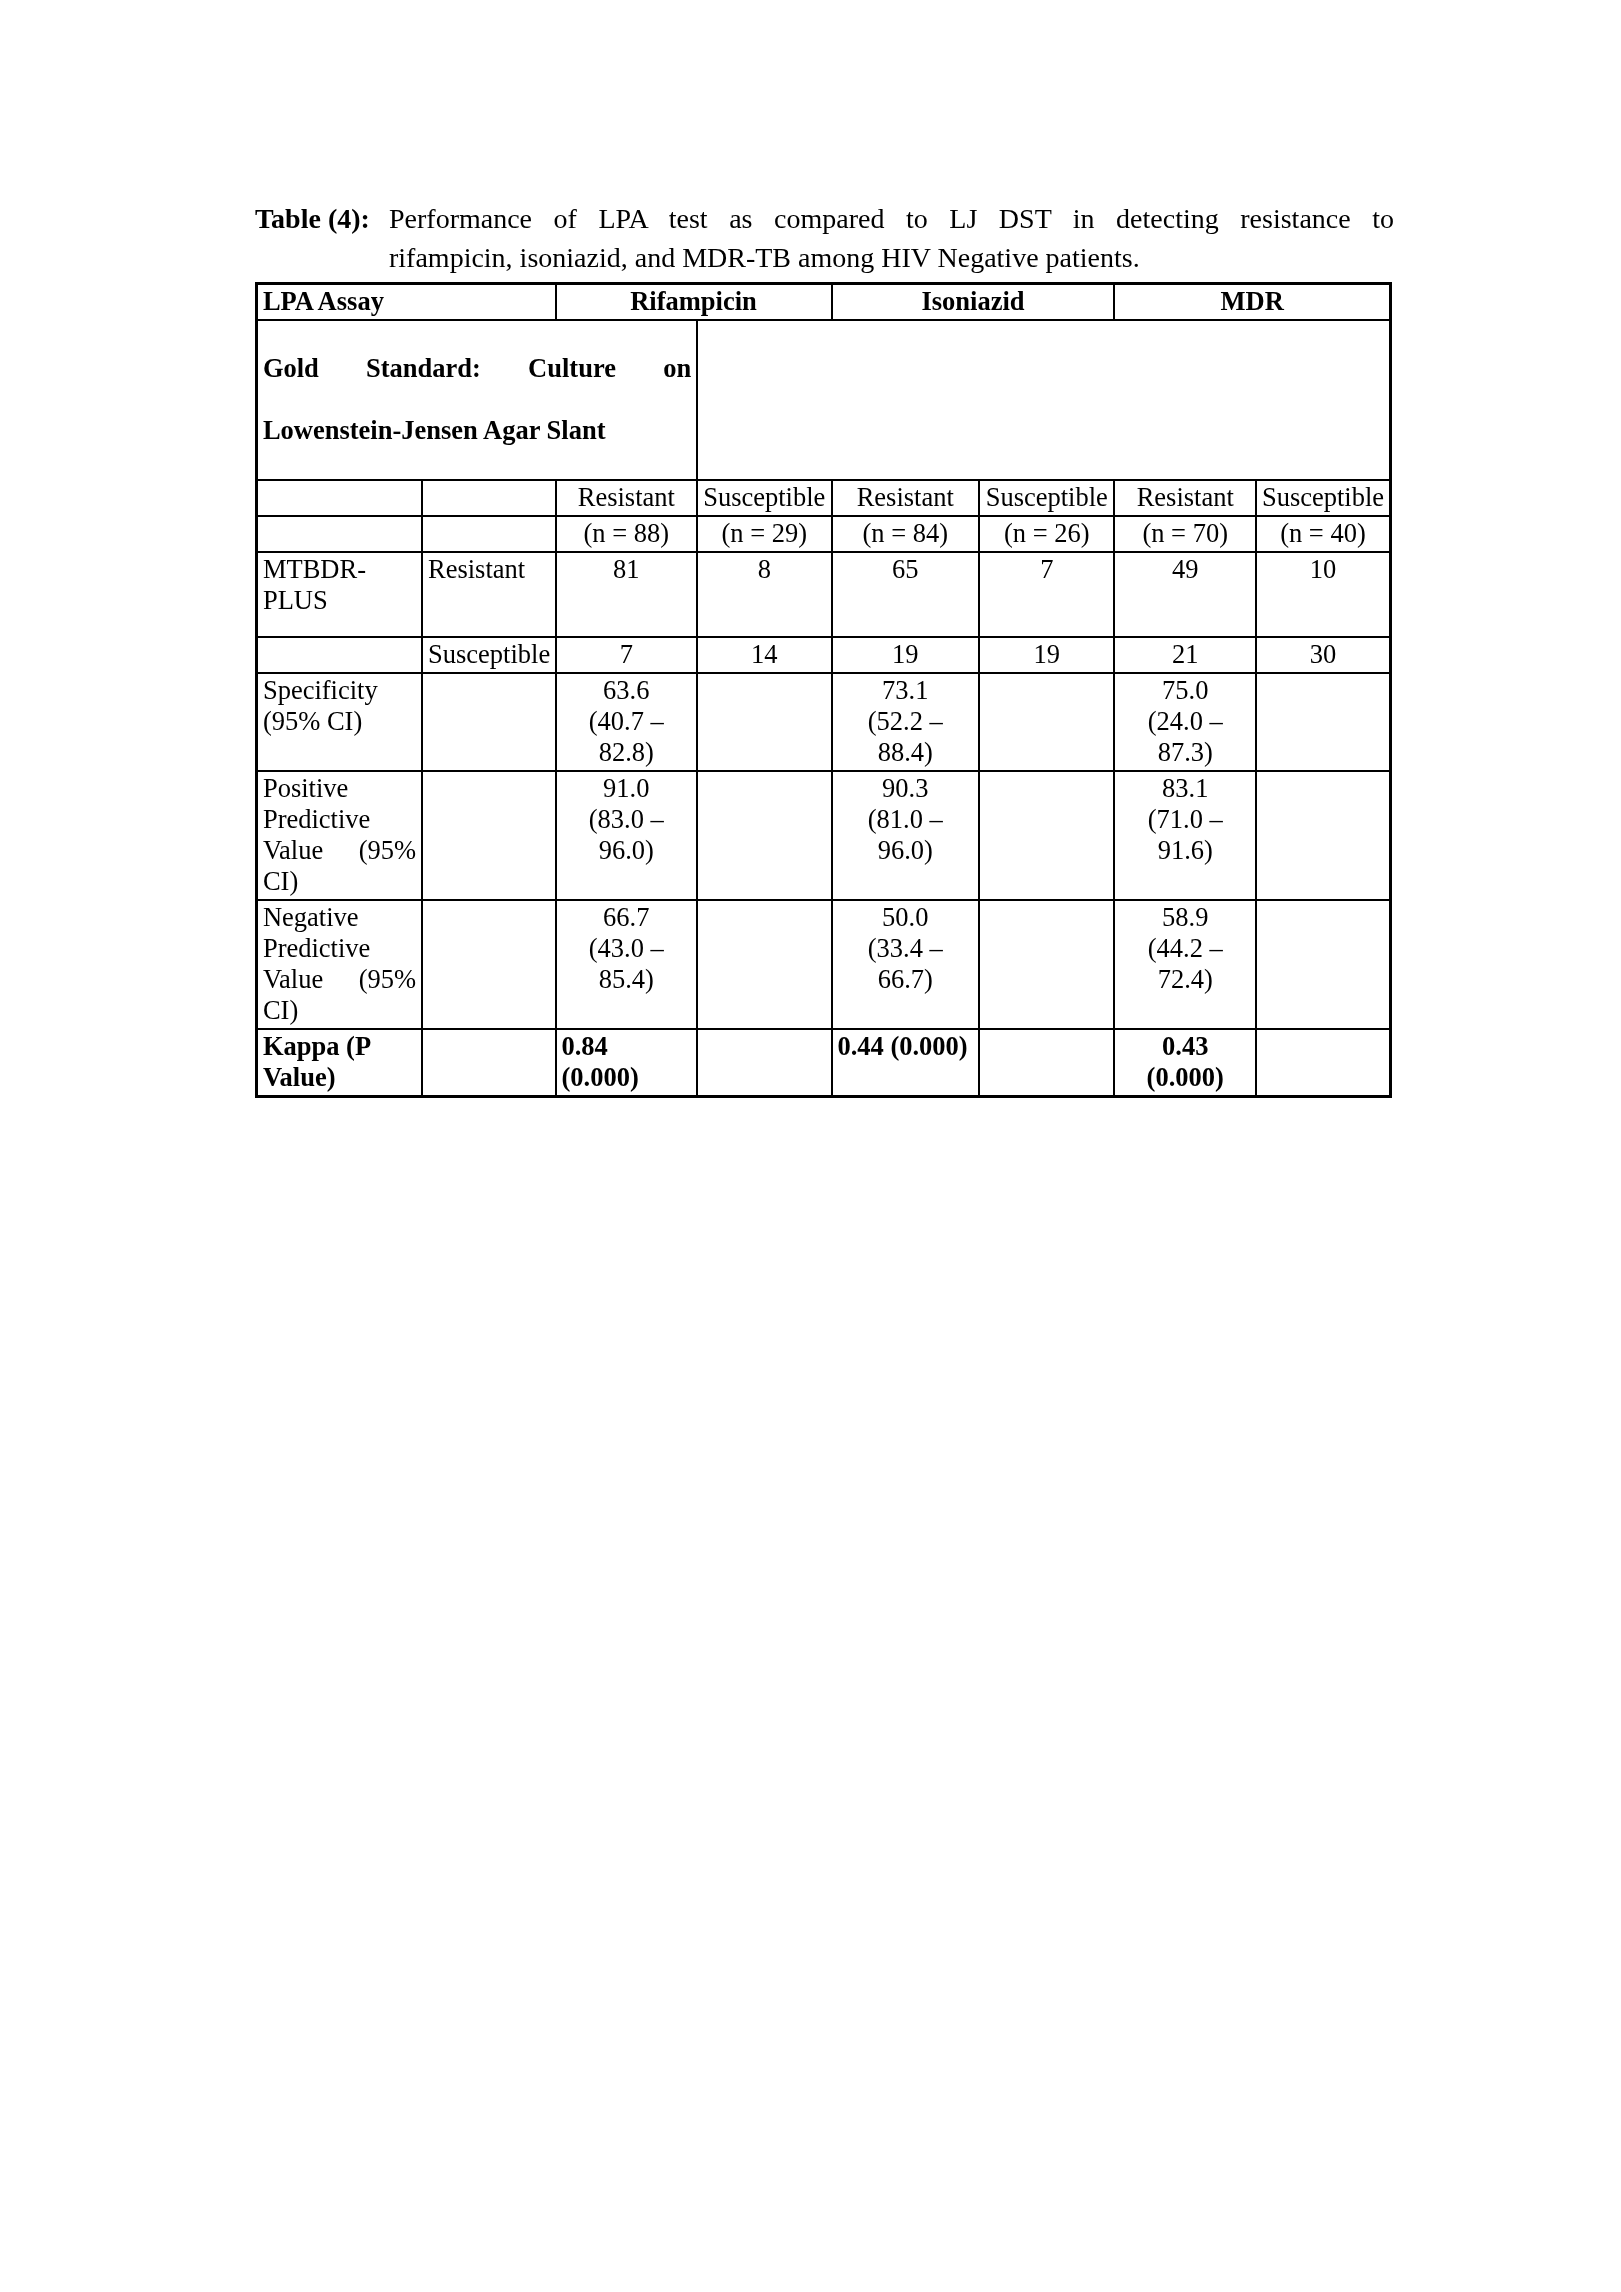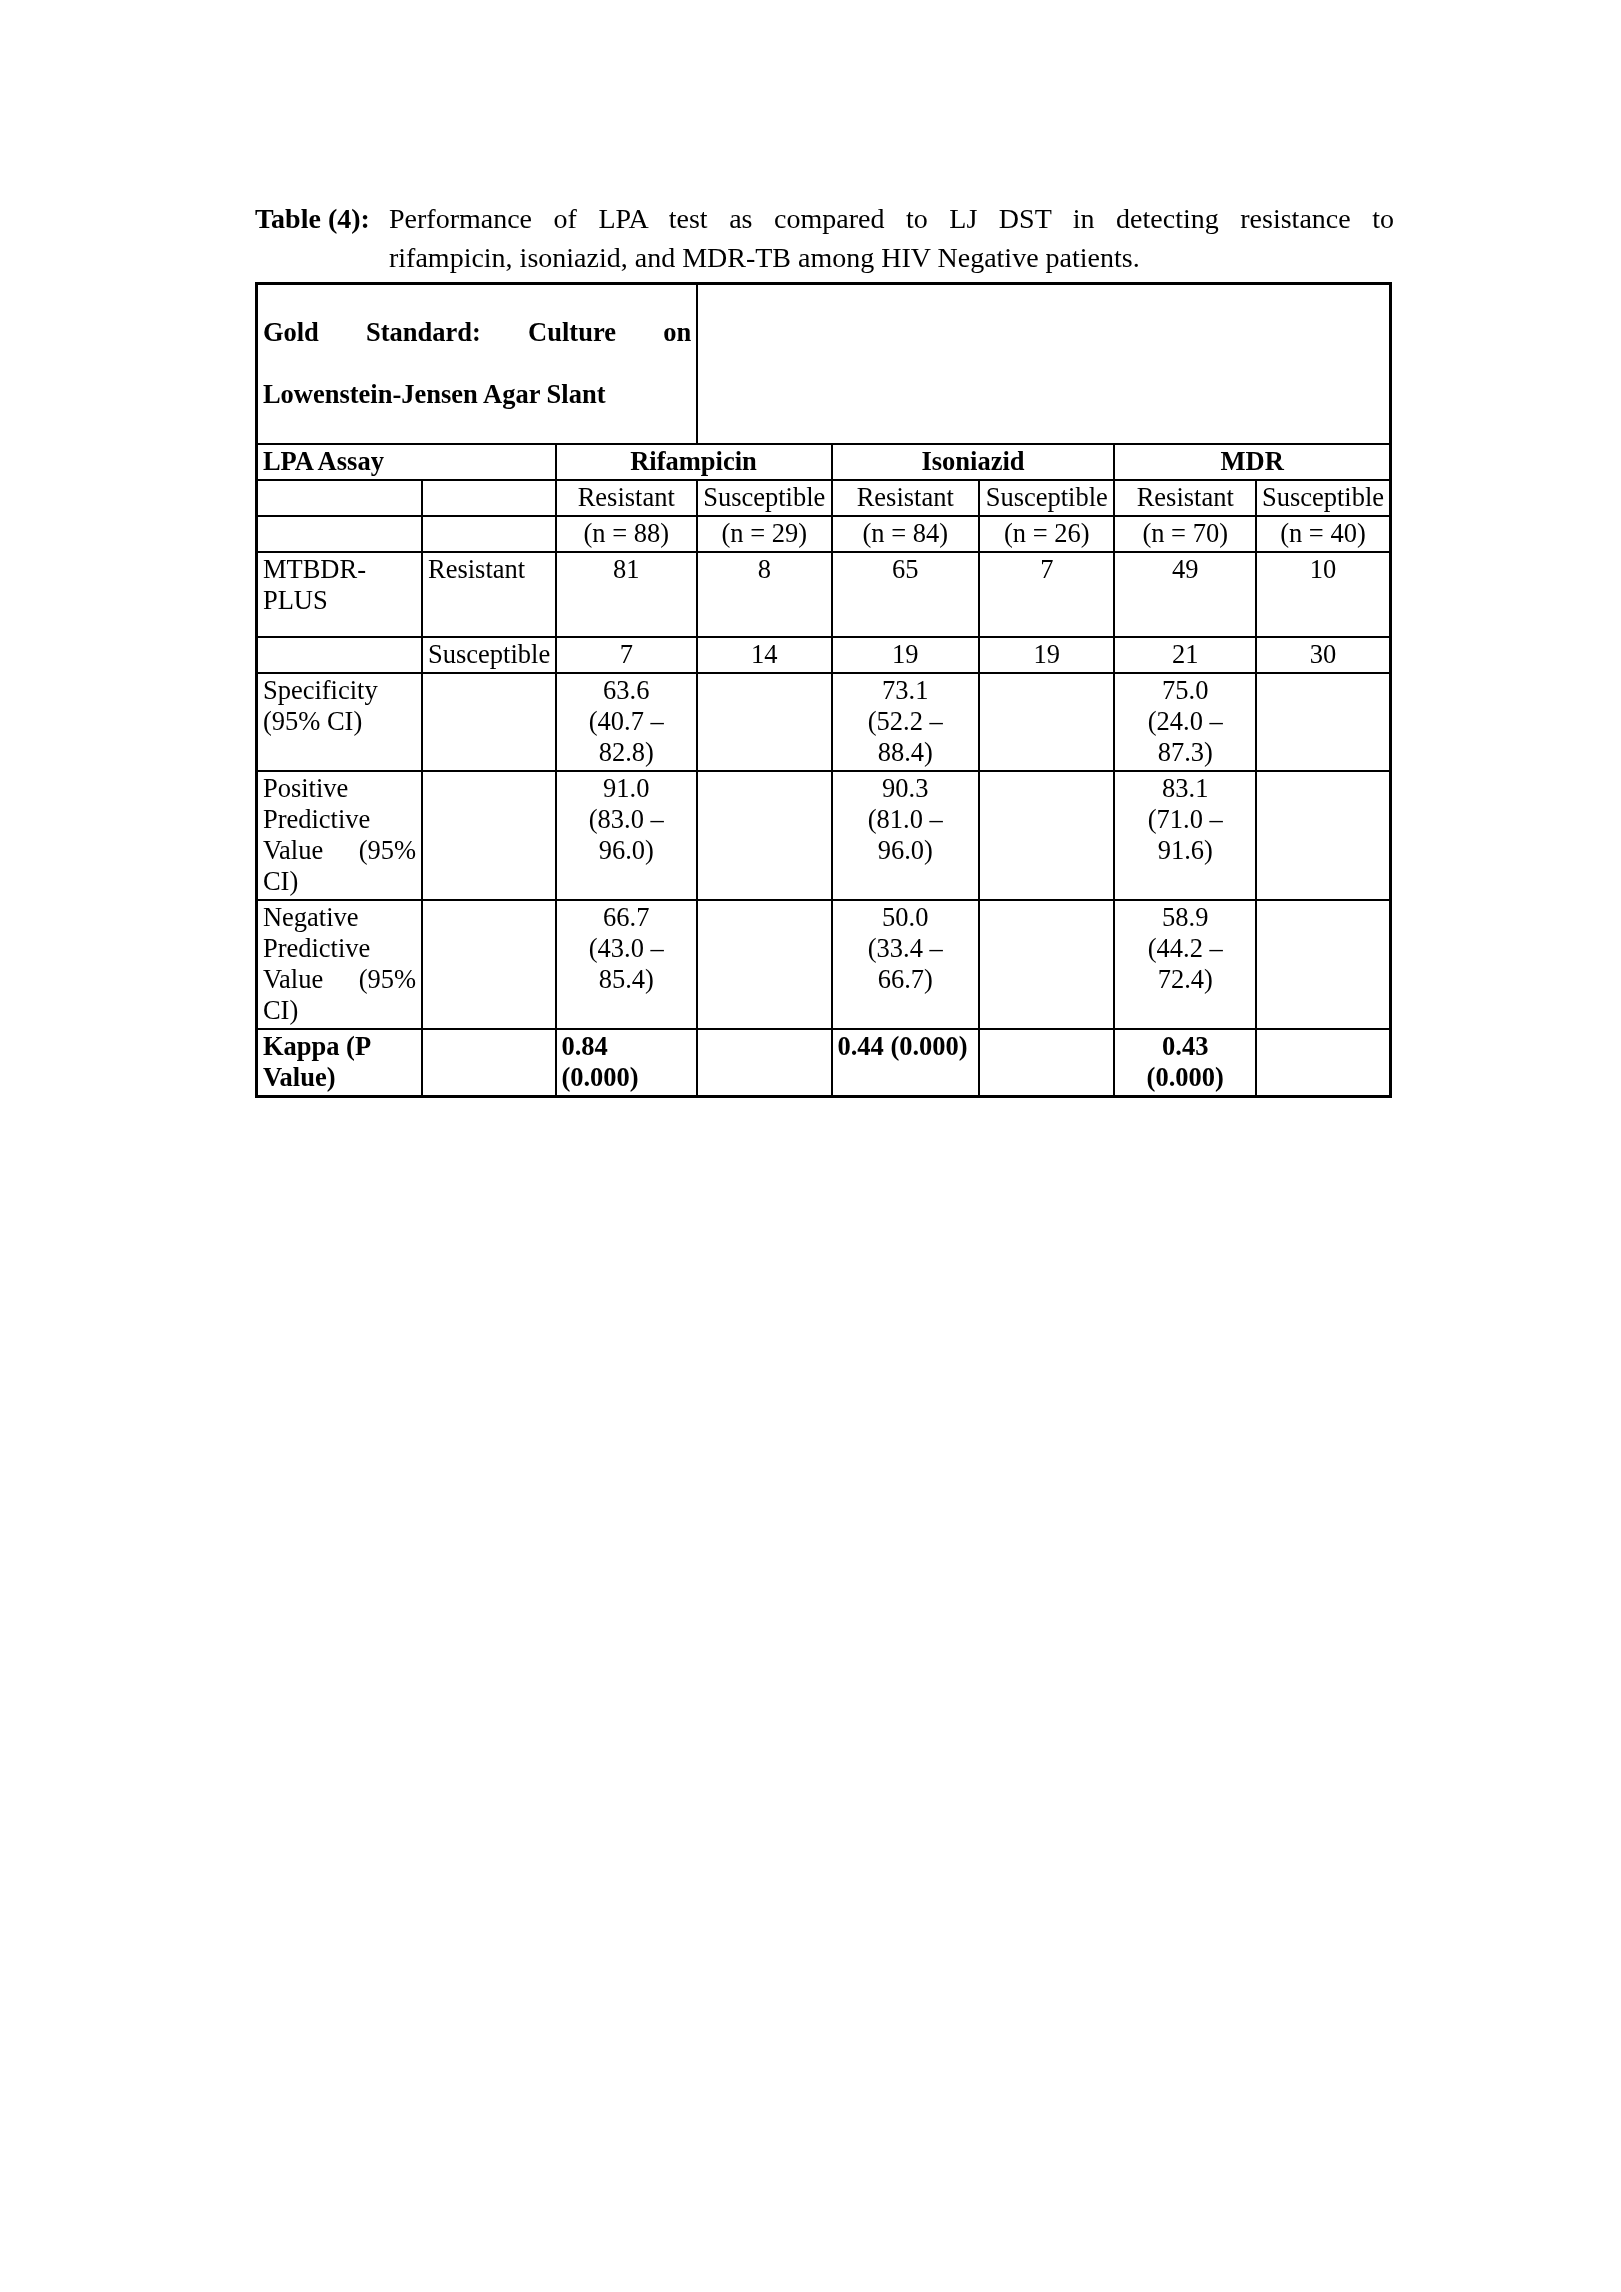--- a/index.html
+++ b/index.html
@@ -80,32 +80,32 @@
       <col style="width:141px">
         <col style="width:134px">
       <col style="width:147px">
         <col style="width:135px">
       <col style="width:141px">
         <col style="width:134px">
     </colgroup>
 
     <tbody>
         <tr>
+      <td colspan="2" class="b">LPA Assay</td>
+      <td colspan="2" class="b c">Rifampicin</td>
+      <td colspan="2" class="b c">Isoniazid</td>
+      <td colspan="2" class="b c">MDR</td>
+    </tr>
+
+    <tr>
       <td colspan="3" class="b">
         <div class="gs-l1">Gold Standard: Culture on</div>
         <div>Lowenstein-Jensen Agar Slant</div>
       </td>
       <td colspan="5"></td>
-    </tr>
-
-    <tr>
-      <td colspan="2" class="b">LPA Assay</td>
-      <td colspan="2" class="b c">Rifampicin</td>
-      <td colspan="2" class="b c">Isoniazid</td>
-      <td colspan="2" class="b c">MDR</td>
     </tr>
 
     <tr>
       <td></td>
       <td></td>
       <td class="c">Resistant</td>
       <td class="c">Susceptible</td>
       <td class="c">Resistant</td>
       <td class="c">Susceptible</td>
       <td class="c">Resistant</td>

